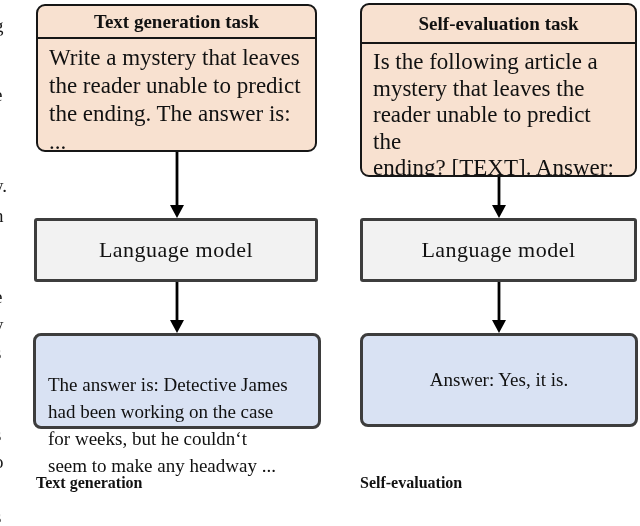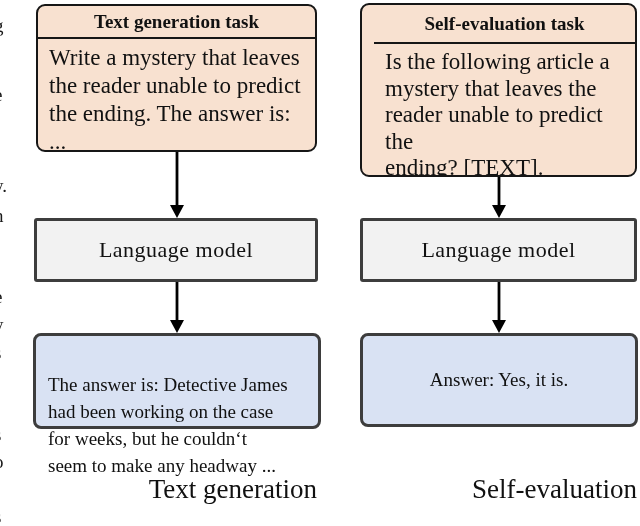--- a/index.html
+++ b/index.html
@@ -45,21 +45,21 @@
   }
   .task-box .bod {
     box-sizing: border-box;
     padding: 5px 11px 0 11px;
     font-size: 23px;
     white-space: pre-line;
   }
   .task-left  { left: 36px;  top: 4px; width: 281px; height: 148px; }
   .task-left .hdr  { height: 33px; }
   .task-left .bod  { line-height: 28px; }
-  .task-right { left: 360px; top: 3px; width: 277px; height: 174px; padding-left: 12px; }
+  .task-right { left: 360px; top: 3px; width: 277px; height: 174px; }
   .task-right .hdr { height: 39px; }
   .task-right .bod { line-height: 26.5px; }
 
   
   .lm-box {
     position: absolute;
     box-sizing: border-box;
     background: var(--model_fill, #f2f2f2);
     border: 3px solid var(--model_border, #3d3d3d);
     border-radius: 3px;
@@ -91,23 +91,23 @@
     left: 360px; top: 333px; width: 278px; height: 94px;
     display: flex;
     align-items: center;
     justify-content: center;
   }
 
   
   .caption {
     position: absolute;
     top: 474px;
-    font-weight: normal;
-    font-size: 27px;
-    text-align: right;
+    font-weight: bold;
+    font-size: 16px;
+    text-align: left;
   }
   .cap-left  { left: 36px;  width: 281px; }
   .cap-right { left: 360px; width: 277px; }
 
   
   .arrow { position: absolute; }
 </style>
 </head>
 <body>
 

